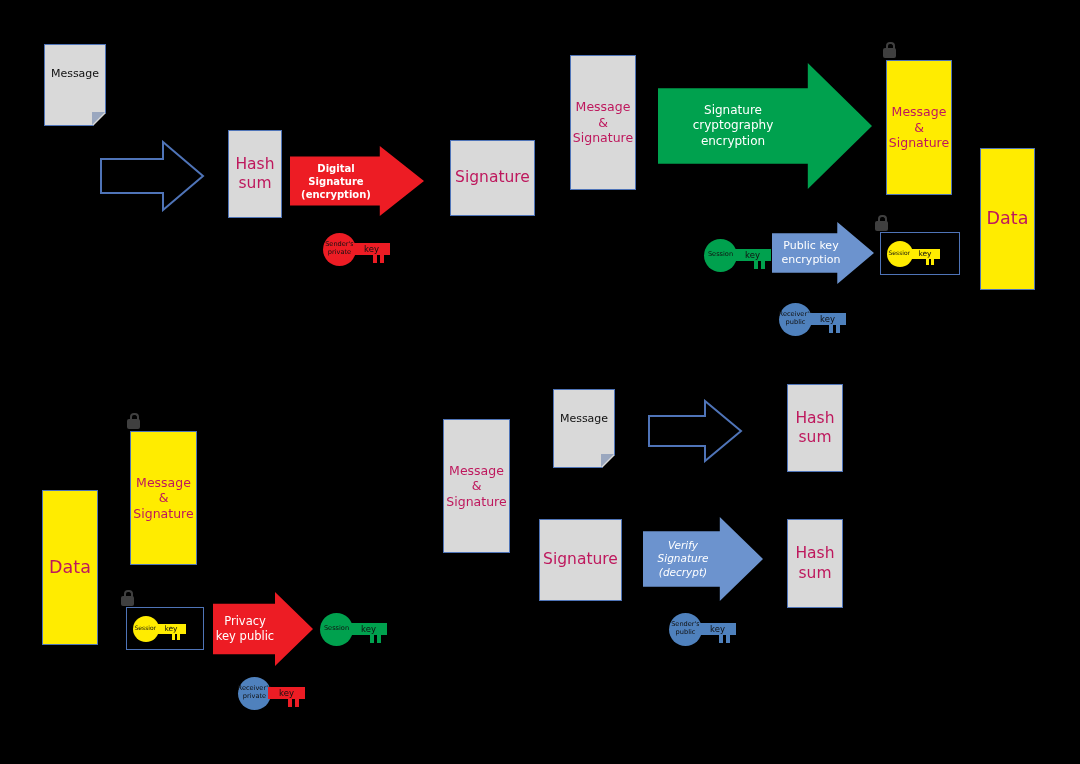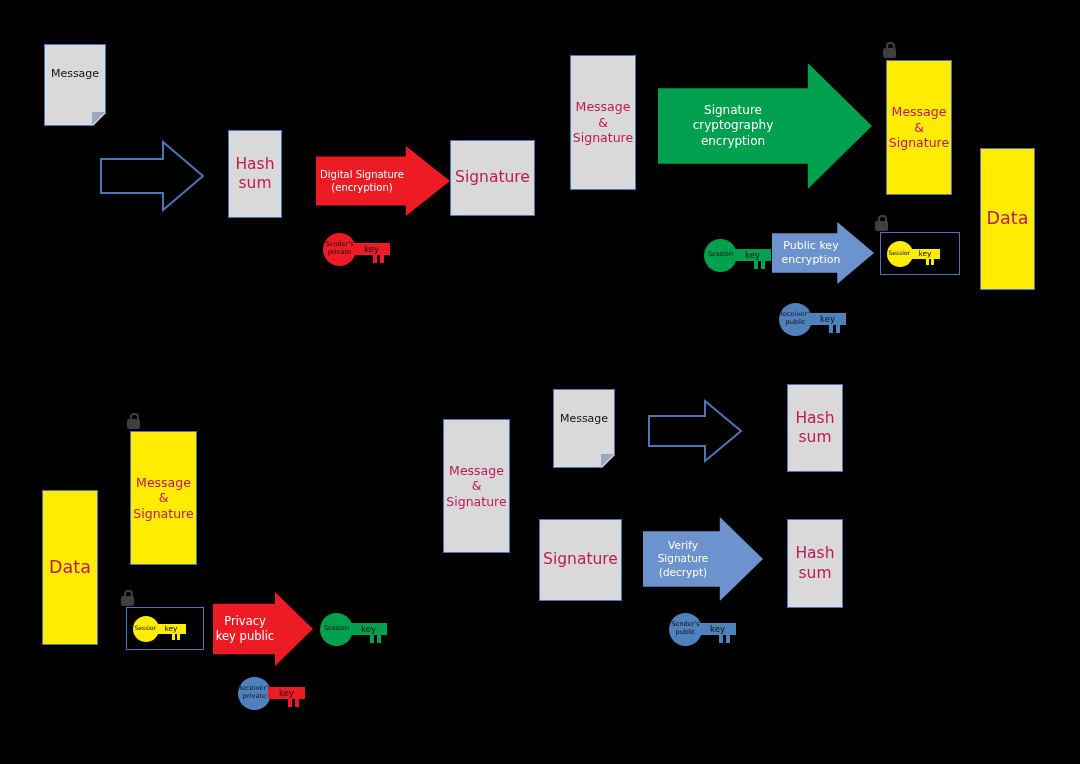--- a/index.html
+++ b/index.html
@@ -87,22 +87,22 @@
     content:""; position:absolute; top:-6px; left:2.5px;
     width:5px; height:6px; border:2px solid var(--padlock); border-bottom:none;
     border-radius:4px 4px 0 0;
   }
   .locked-key .padlock { top:-12px; left:-6px; }
 
   
   #doc1 { left:44px; top:44px; width:62px; height:82px; font-size:11px; padding-top:22px; }
   #arrow-hollow-1 { left:100px; top:140px; }
   #hash1 { left:228px; top:130px; width:54px; height:88px; font-size:15.5px; }
-  #red-arrow-1 { left:316px; top:146px; width:134px; height:70px; background:var(--red);
-    clip-path:polygon(0 15%,67% 15%,67% 0,100% 50%,67% 100%,67% 85%,0 85%); }
+  #red-arrow-1 { left:290px; top:146px; width:134px; height:70px; background:var(--red);
+    clip-path:polygon(0 15%,67% 15%,67% 0,100% 50%,67% 100%,67% 85%,0 85%);font-weight:bold; }
   #red-arrow-1 .arrow-label { width:88px; margin-left:2px; font-size:10px; }
   #key-sender-private { left:323px; top:231px; }
   #sig1 { left:450px; top:140px; width:85px; height:76px; font-size:15.5px; }
   #msgsig-gray-1 { left:570px; top:55px; width:66px; height:135px; font-size:12.5px; }
   #green-arrow-1 { left:658px; top:63px; width:214px; height:126px; background:var(--green);
     clip-path:polygon(0 20%,70% 20%,70% 0,100% 50%,70% 100%,70% 80%,0 80%); }
   #green-arrow-1 .arrow-label { width:140px; margin-left:5px; font-size:12px; }
   #msgsig-yellow-1 { left:886px; top:60px; width:66px; height:135px; font-size:12.5px; }
   #data1 { left:980px; top:148px; width:55px; height:142px; font-size:17.5px; }
   #key-session-1 { left:704px; top:237px; }
@@ -123,21 +123,21 @@
   #red-arrow-2 { left:213px; top:592px; width:100px; height:74px; background:var(--red);
     clip-path:polygon(0 16%,62% 16%,62% 0,100% 50%,62% 100%,62% 84%,0 84%); }
   #red-arrow-2 .arrow-label { width:60px; margin-left:2px; font-size:11.5px; }
   #key-session-2 { left:320px; top:611px; }
   #key-receiver-private { left:238px; top:675px; }
   #doc2 { left:553px; top:389px; width:62px; height:79px; font-size:11px; padding-top:22px; }
   #arrow-hollow-2 { left:648px; top:399px; }
   #hash2 { left:787px; top:384px; width:56px; height:88px; font-size:15.5px; }
   #sig2 { left:539px; top:519px; width:83px; height:82px; font-size:15.5px; }
   #blue-arrow-2 { left:643px; top:517px; width:120px; height:84px; background:var(--arrow-blue);
-    clip-path:polygon(0 17%,64% 17%,64% 0,100% 50%,64% 100%,64% 83%,0 83%); }
+    clip-path:polygon(0 17%,64% 17%,64% 0,100% 50%,64% 100%,64% 83%,0 83%);font-style:italic; }
   #blue-arrow-2 .arrow-label { width:76px; margin-left:2px; font-size:10.5px; }
   #hash3 { left:787px; top:519px; width:56px; height:89px; font-size:15.5px; }
   #key-sender-public { left:669px; top:611px; }
 </style>
 </head>
 <body>
 
 <div class="canvas">
 
   <div class="doc" id="doc1">Message</div>

